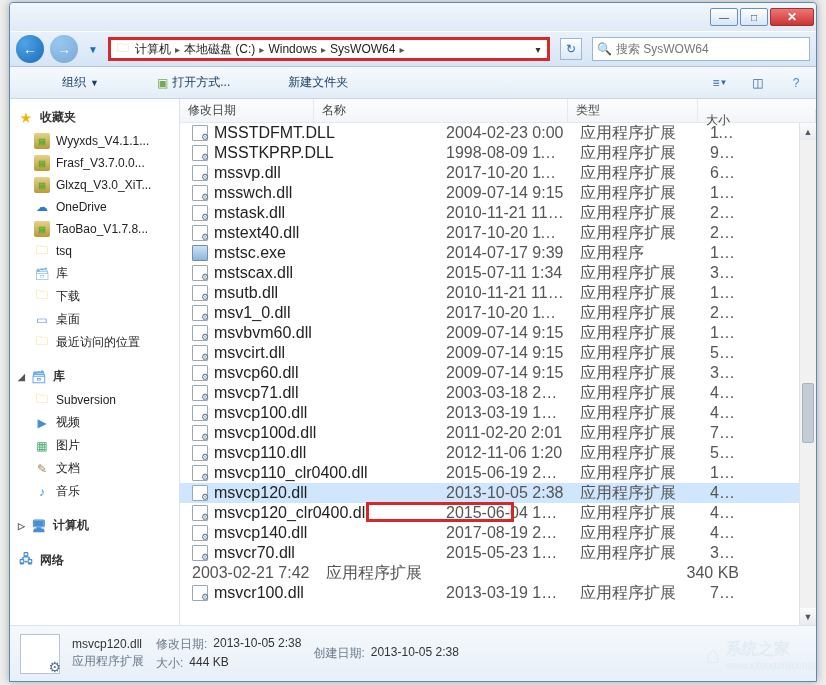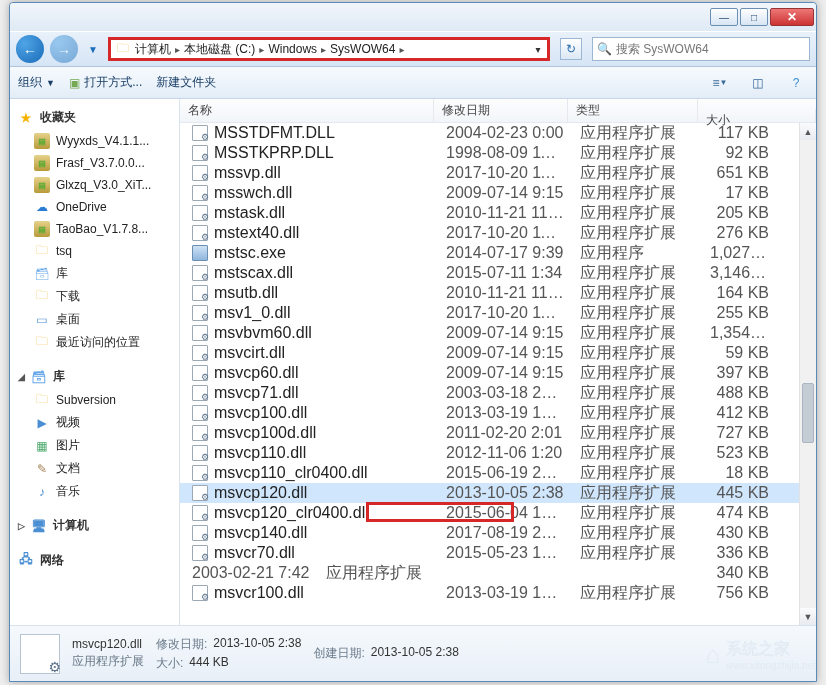--- a/index.html
+++ b/index.html
@@ -19,21 +19,21 @@
 .address-inner { flex: 1; display: flex; align-items: center; padding: 0 4px; font-size: 12px; color: #222; gap: 4px; }
 .crumb { display: flex; align-items: center; gap: 4px; white-space: nowrap; }
 .crumb .arr { font-size: 10px; color: #555; }
 .addr-drop { width: 18px; text-align: center; color: #333; font-size: 10px; }
 .addr-refresh { width: 22px; height: 22px; border: 1px solid #9bb7d3; margin-left: 4px; background: linear-gradient(#fefefe,#dbe8f5); display: flex; align-items: center; justify-content: center; color: #2a6dab; font-size: 12px; }
 
 .searchbox { width: 218px; height: 24px; border: 1px solid #9bb7d3; background: #fff; display: flex; align-items: center; padding: 0 4px; font-size: 12px; color: #777; margin-left: 4px; }
 .searchbox .sicon { margin-right: 4px; color: #5a87b4; }
 
 .toolbar { height: 32px; background: linear-gradient(#f6fafe,#e3edf7); border-bottom: 1px solid #c7d6e6; display: flex; align-items: center; padding: 0 8px; font-size: 12px; color: #1a3f66; gap: 14px; }
-.tool-item { display: flex; align-items: center; gap: 4px; cursor: pointer; }
+.tool-item { display: flex; align-items: center; gap: 4px; cursor: pointer; margin-left: 44px; }
 .toolbar .spacer { flex: 1; }
 .tool-iconbtn { width: 24px; height: 22px; border: 1px solid transparent; display: flex; align-items: center; justify-content: center; color: #3a6a9a; font-size: 12px; }
 
 .body-split { flex: 1; display: flex; min-height: 0; }
 .nav-pane { width: 170px; border-right: 1px solid #d9e3ed; overflow: hidden; font-size: 12px; background: #fff; padding: 6px 0; }
 .nav-group { margin-bottom: 10px; }
 .nav-head { display: flex; align-items: center; gap: 6px; padding: 4px 8px; color: #333; font-weight: bold; }
 .nav-head .tri { font-size: 9px; color: #555; }
 .nav-item { display: flex; align-items: center; gap: 6px; padding: 3px 8px 3px 24px; color: #222; white-space: nowrap; overflow: hidden; text-overflow: ellipsis; cursor: pointer; }
 .ico { width: 16px; height: 16px; display: inline-flex; align-items: center; justify-content: center; font-size: 12px; }
@@ -58,21 +58,21 @@
 .ch.type { width: 130px; }
 .ch.size { flex: 1; justify-content: flex-start; margin-top: 19px; }
 
 .file-list { flex: 1; overflow-y: auto; font-size: 16px; color: #222; position: relative; }
 .row { display: flex; align-items: center; height: 20px; padding-left: 4px; cursor: default; }
 .row.selected { background: #cfe6fd; }
 .cell { padding: 0 8px; white-space: nowrap; overflow: hidden; text-overflow: ellipsis; }
 .cell.name { width: 254px; display: flex; align-items: center; gap: 6px; }
 .cell.date { width: 134px; color: #555; }
 .cell.type { width: 130px; color: #555; }
-.cell.size { flex: 1; text-align: right; padding-right: 30px; color: #555; }
+.cell.size { flex: 1; text-align: right; padding-right: 60px; color: #555; }
 .file-ico { width: 16px; height: 16px; display: inline-flex; align-items: center; justify-content: center; }
 .file-ico.dll { position: relative; }
 .file-ico.dll::before { content: ""; width: 14px; height: 14px; background: #fff; border: 1px solid #9aa7b4; border-radius: 1px; position: absolute; }
 .file-ico.dll::after { content: "⚙"; position: absolute; font-size: 9px; color: #5b728a; right: -1px; bottom: -1px; }
 .file-ico.exe::before { content: ""; width: 14px; height: 14px; background: linear-gradient(#cfe2f5,#8fb6dd); border: 1px solid #6a8fb3; border-radius: 1px; position: absolute; }
 .file-ico.exe { position: relative; }
 
 .red-box { position: absolute; border: 3px solid #d62828; pointer-events: none; }
 .red-sel { left: 186px; top: 379px; width: 148px; height: 20px; }
 
@@ -244,22 +244,22 @@
       <div class="nav-group">
         <div class="nav-head">
             <span class="ico net">🖧</span>
             <span>网络</span>
           </div>
       </div>
     </div>
 
     <div class="file-area">
       <div class="col-heads">
+        <div class="ch date">修改日期</div>
         <div class="ch name">名称</div>
-        <div class="ch date">修改日期</div>
         <div class="ch type">类型</div>
         <div class="ch size">大小</div>
       </div>
       <div style="flex:1;display:flex;min-height:0">
         <div class="file-list" id="file-list">
           <div class="red-box red-sel"></div>
         <div class="row">
               <div class="cell name">
                 <span class="file-ico dll"></span>
                 <span>MSSTDFMT.DLL</span>

